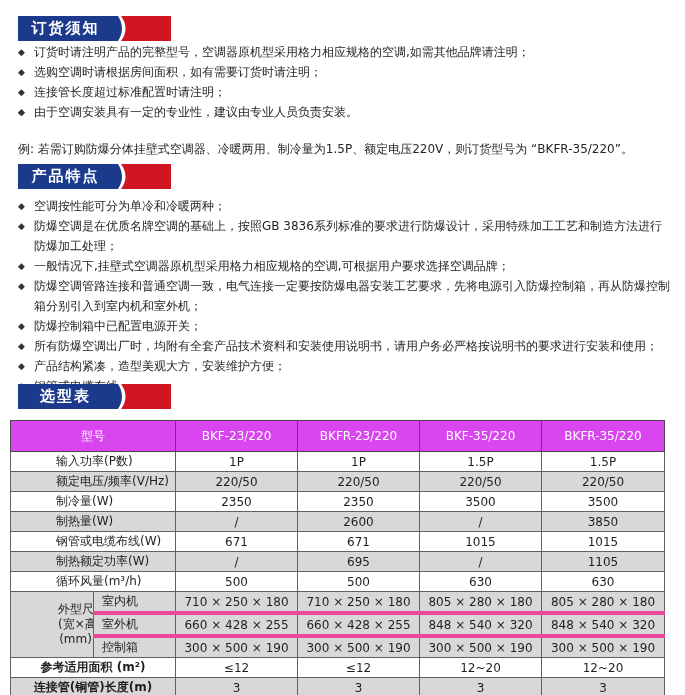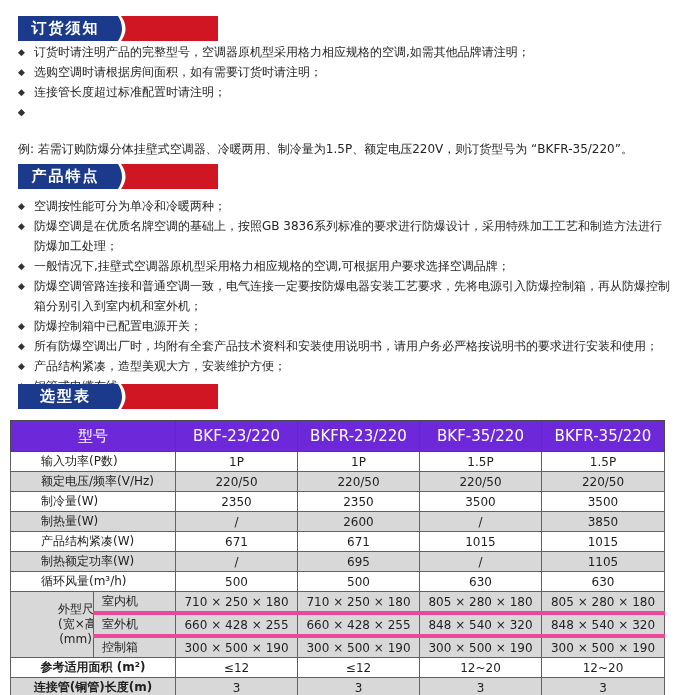--- a/index.html
+++ b/index.html
@@ -2,52 +2,52 @@
 <html><head>
 <meta charset="utf-8">
 <style>
   html,body { margin:0; padding:0; background:#ffffff; }
   .page {
     position:relative; width:685px; height:695px; background:#ffffff;
     font-family:"DejaVu Sans","Liberation Sans",sans-serif;
     color:#262626; overflow:hidden;
   }
   
-  .banner { position:absolute; left:18px; width:200px; height:25px; display:flex; }
+  .banner { position:absolute; left:18px; width:153px; height:25px; display:flex; }
   .b-blue {
     width:95px; background:#1b3a8c; color:#fff; display:flex;
     align-items:center; justify-content:center;
     font-weight:bold; font-size:15px; letter-spacing:2px; white-space:nowrap;
   }
   .b-arc { width:20px; height:25px; display:block; flex:0 0 20px; }
   .b-red { flex:1; background:#d01622; }
   
   .blist { position:absolute; left:18px; width:652px; margin:0; padding:0; list-style:none; font-size:12px; }
   .blist li { position:relative; padding-left:16px; line-height:20px; }
   .dia { position:absolute; left:0; top:0; font-size:9px; line-height:20px; color:#333333; }
   .example { position:absolute; left:18px; width:652px; font-size:12px; line-height:16px; }
   
   table.seltable {
     position:absolute; left:10px; top:420px; width:654px;
     border-collapse:collapse; table-layout:fixed;
     font-size:12px; color:#1f1f1f;
     border:1px solid #4a4a4a;
   }
   .seltable th {
-    background:#6d28d9; color:#ffffff; font-weight:normal; font-size:15px;
+    background:#d946ef; color:#ffffff; font-weight:normal; font-size:12px;
     height:30px; text-align:center; padding:0;
     border:1px solid #4a4a4a; border-left:1px solid rgba(255,255,255,0.65);
   }
   .seltable th:first-child { border-left:1px solid #4a4a4a; }
   .seltable td {
     border:1px solid #616161; height:19px; text-align:center; padding:0;
     background:#ffffff; overflow:hidden; white-space:nowrap;
   }
   .seltable tr.shade td { background:#d8d8d8; }
-  .seltable td.lab { text-align:left; padding-left:30px; }
+  .seltable td.lab { text-align:left; padding-left:45px; }
   .seltable td.labc { text-align:center;font-weight:bold; }
   .seltable tr.dims td { background:#d8d8d8; }
   .seltable tr.dims-inner td { border-top:4px solid #ec4899; }
   .seltable td.sub { text-align:left; padding-left:8px; }
   .seltable td.dimlabel { text-align:center; line-height:15px; padding:0; }
   .seltable td.dimlabel span { display:block;margin-left:47px; }
 </style>
 </head>
 <body>
 
@@ -63,21 +63,21 @@
       <path d="M0,0 L5,0 Q13,12.5 5,25 L0,25 Z" fill="#1b3a8c"></path>
     </svg>
     <div class="b-red"></div>
   </div>
 
   <ul class="blist" style="top:42px">
     <li><span class="dia">◆</span><span>订货时请注明产品的完整型号，空调器原机型采用格力相应规格的空调,如需其他品牌请注明；</span></li>
     <li><span class="dia">◆</span><span>选购空调时请根据房间面积，如有需要订货时请注明；</span></li>
     <li><span class="dia">◆</span><span>连接管长度超过标准配置时请注明；</span></li>
     <li><span class="dia">◆</span></li>
-    <li><span class="dia">◆</span></li>
+    <li><span class="dia">◆</span><span>由于空调安装具有一定的专业性，建议由专业人员负责安装。</span></li>
   </ul>
 
   <div class="example" style="top:141px">例: 若需订购防爆分体挂壁式空调器、冷暖两用、制冷量为1.5P、额定电压220V，则订货型号为 “BKFR-35/220”。</div>
 
   <div class="banner" style="top:164px">
     <div class="b-blue">
       <span>产品特点</span>
     </div>
     <svg class="b-arc" viewBox="0 0 20 25" preserveAspectRatio="none">
       <rect x="0" y="0" width="20" height="25" fill="#d01622"></rect>
@@ -149,21 +149,21 @@
       <td>3500</td>
     </tr>
     <tr class="shade">
       <td class="lab" colspan="2">制热量(W)</td>
       <td>/</td>
       <td>2600</td>
       <td>/</td>
       <td>3850</td>
     </tr>
     <tr>
-      <td class="lab" colspan="2">产品结构紧凑(W)</td>
+      <td class="lab" colspan="2">钢管或电缆布线(W)</td>
       <td>671</td>
       <td>671</td>
       <td>1015</td>
       <td>1015</td>
     </tr>
     <tr class="shade">
       <td class="lab" colspan="2">制热额定功率(W)</td>
       <td>/</td>
       <td>695</td>
       <td>/</td>

